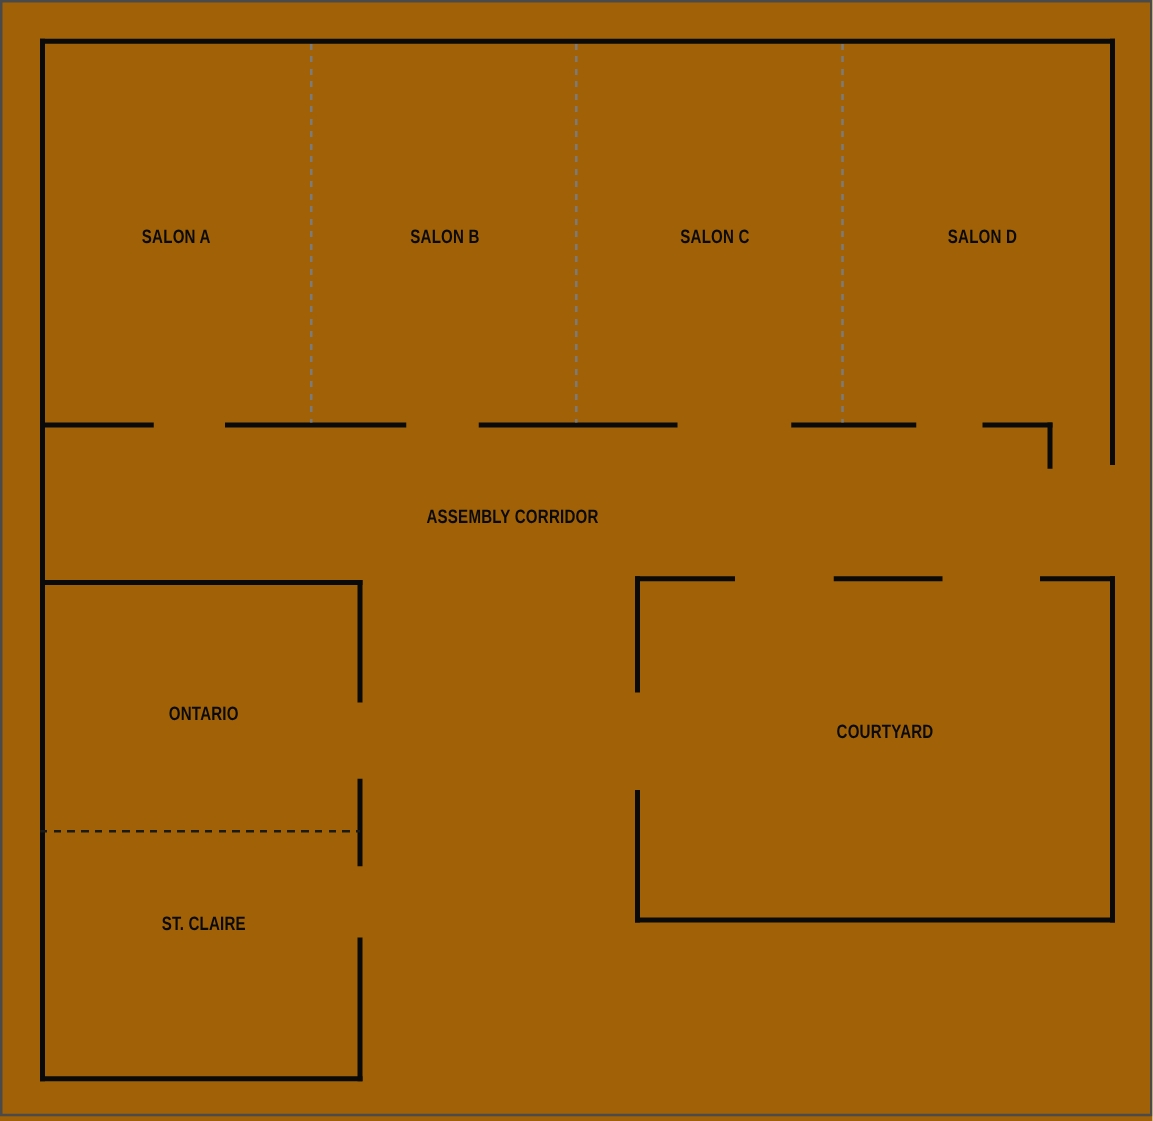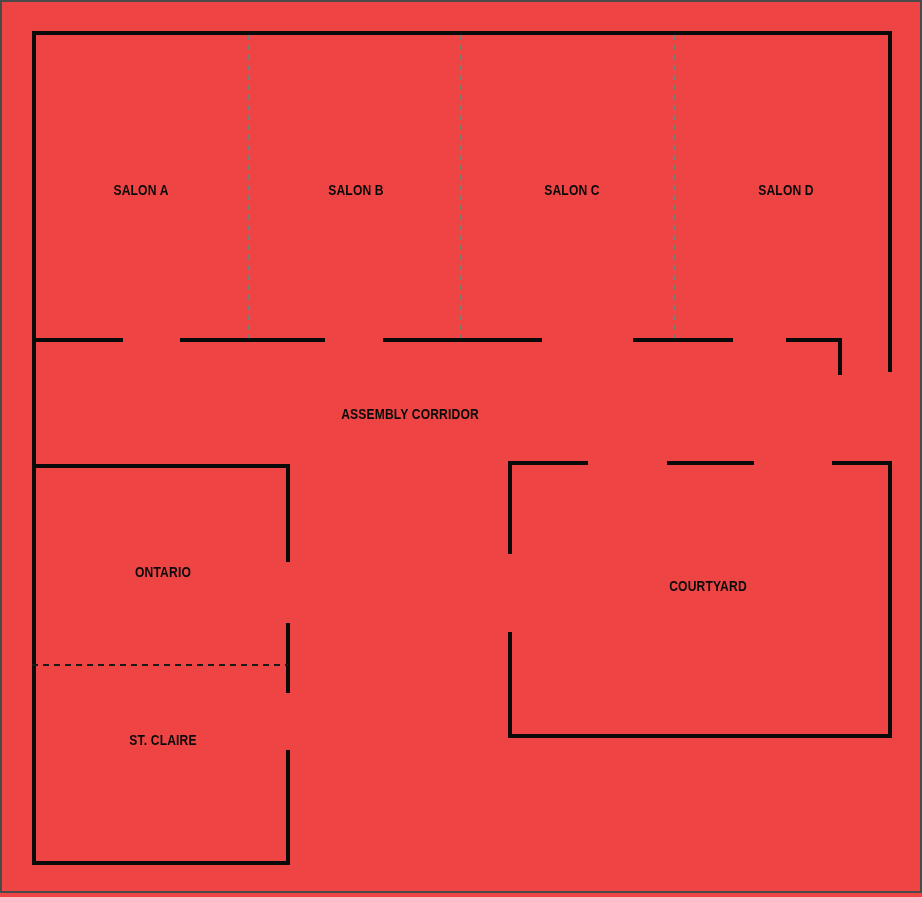--- a/index.html
+++ b/index.html
@@ -5,21 +5,21 @@
   html, body {
     margin: 0;
     padding: 0;
     background: #ffffff;
     font-family: "Liberation Sans", sans-serif;
   }
   .canvas {
     position: relative;
     width: 922px;
     height: 897px;
-    background: #ef4444;
+    background: #a16207;
     overflow: hidden;
   }
   .page-border {
     position: absolute;
     left: 0;
     top: 0;
     width: 918px;
     height: 889px;
     border: 2px solid #4a4a4a;
     pointer-events: none;

